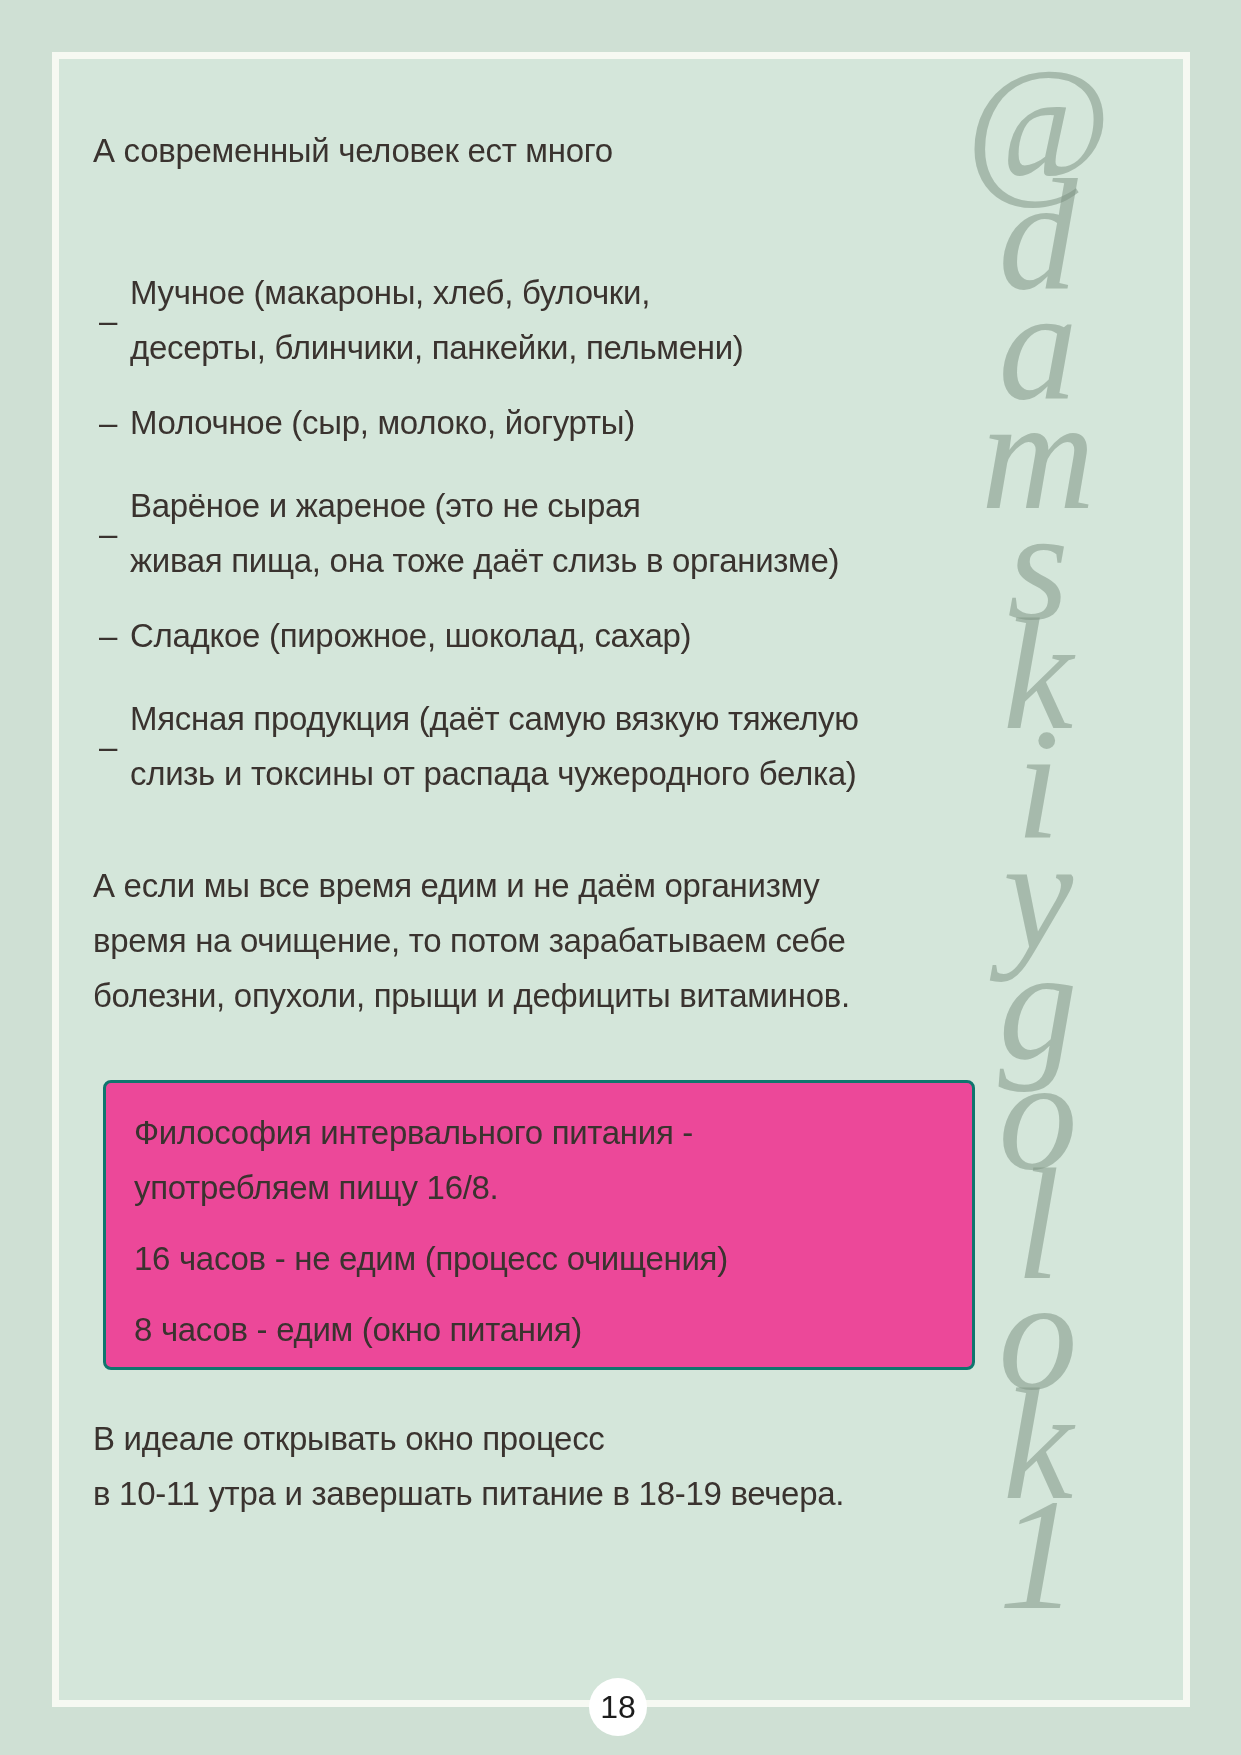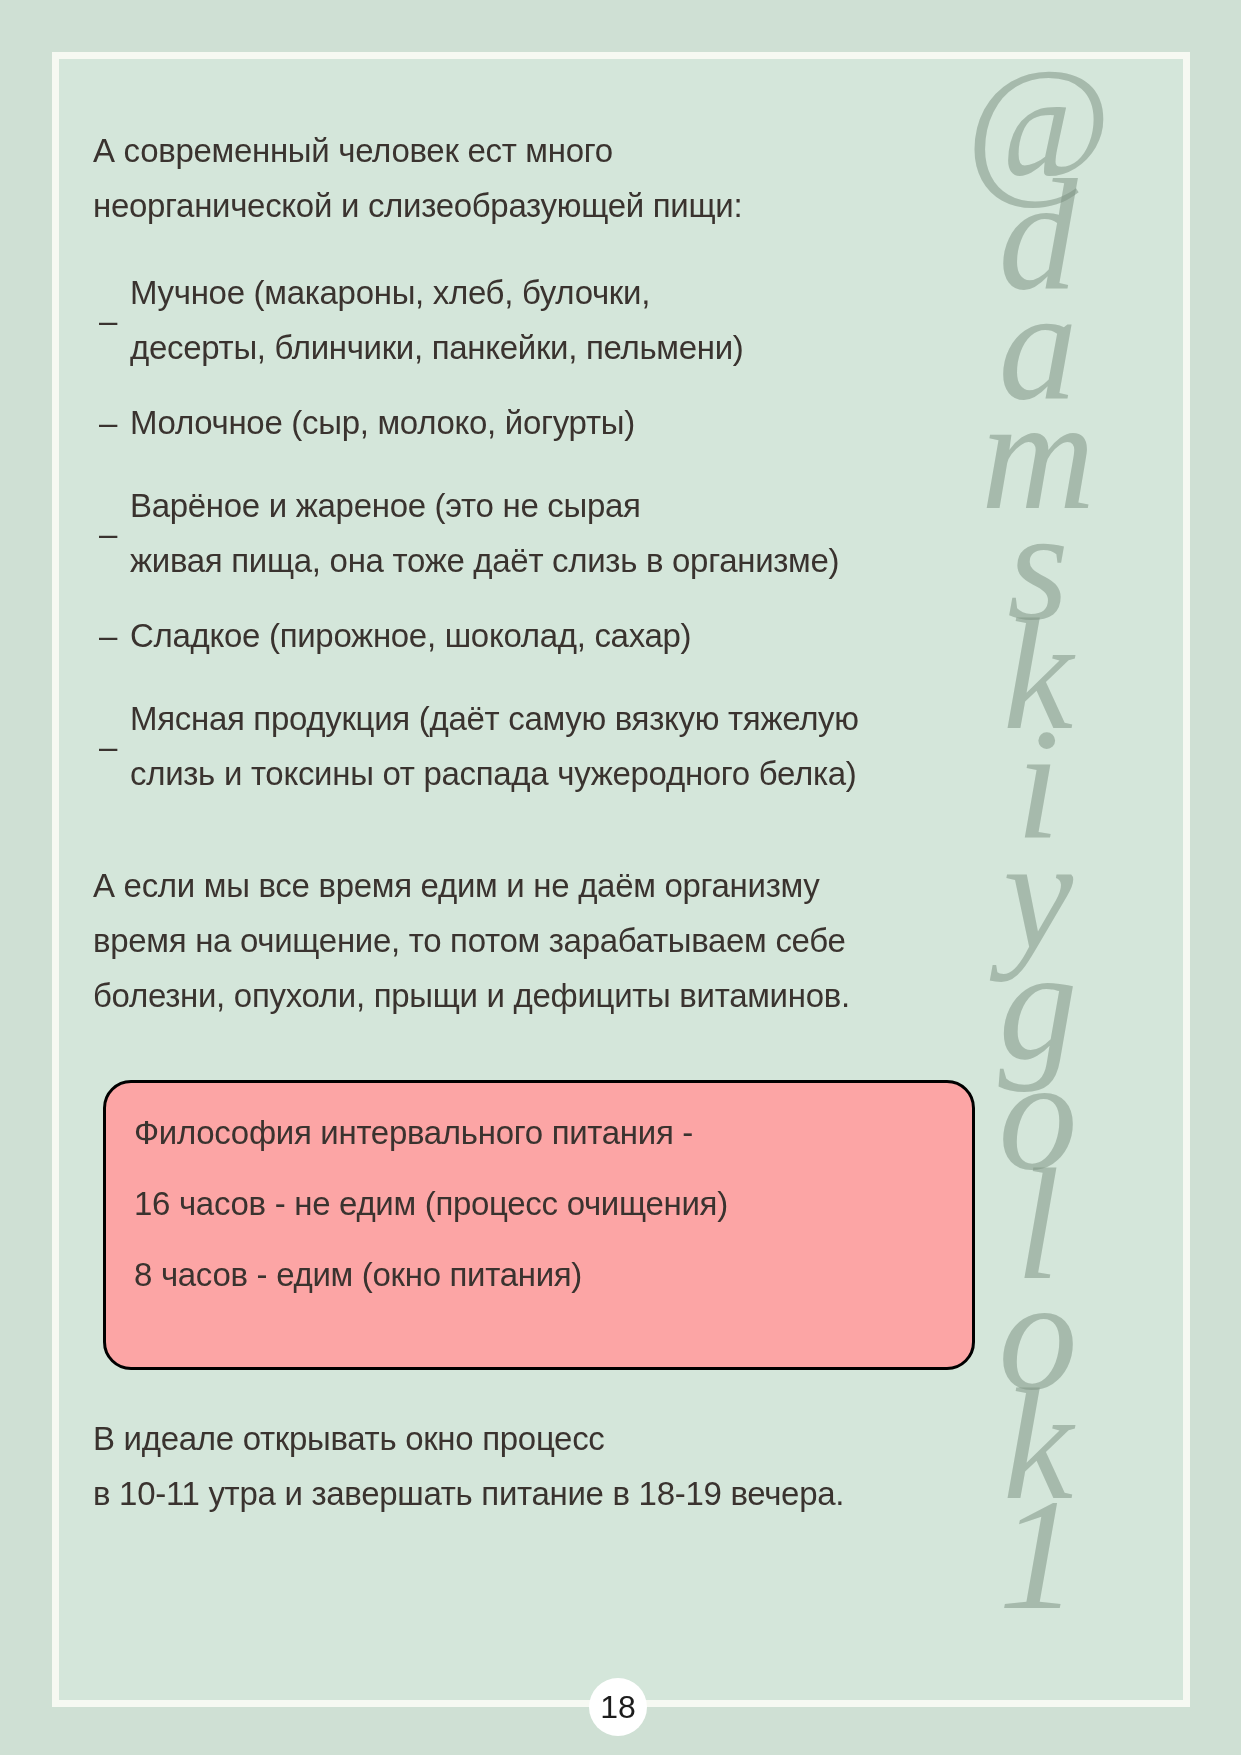--- a/index.html
+++ b/index.html
@@ -27,23 +27,23 @@
   .item-0{top:265px;}
   .item-1{top:395px;}
   .item-2{top:478px;}
   .item-3{top:608px;}
   .item-4{top:691px;}
   .paragraph{left:93px;top:858px;}
   .highlight-box{
     position:absolute;left:103px;top:1080px;
     width:872px;height:290px;
     box-sizing:border-box;
-    background:#fca5a5;
-    border:3px solid #000000;
-    border-radius:28px;
+    background:#ec4899;
+    border:3px solid #0f766e;
+    border-radius:8px;
     padding:22px 30px 0 28px;
     z-index:1;
   }
   .highlight-box .para{margin:0 0 16px 0;}
   .closing{left:93px;top:1411px;}
   .page-badge{
     position:absolute;left:589px;top:1678px;
     width:58px;height:58px;border-radius:50%;
     background:#ffffff;
     display:flex;align-items:center;justify-content:center;
@@ -64,21 +64,20 @@
   }
   .watermark .wm-ch{display:block;height:110px;line-height:110px;white-space:pre;}
 </style>
 </head>
 <body>
 
 <div class="frame"></div>
 
 <div class="block heading txt">
   <div>А современный человек ест много</div>
-  <div>неорганической и слизеобразующей пищи:</div>
 </div>
 
 <div class="food-item item-0 txt">
   <span class="dash">–</span>
   <span class="text">
     <div>Мучное (макароны, хлеб, булочки,</div>
     <div>десерты, блинчики, панкейки, пельмени)</div>
   </span>
 </div>
 
@@ -114,20 +113,21 @@
 
 <div class="block paragraph txt">
   <div>А если мы все время едим и не даём организму</div>
   <div>время на очищение, то потом зарабатываем себе</div>
   <div>болезни, опухоли, прыщи и дефициты витаминов.</div>
 </div>
 
 <div class="highlight-box txt">
   <div class="para">
     <div>Философия интервального питания -</div>
+    <div>употребляем пищу 16/8.</div>
   </div>
   <div class="para">16 часов - не едим (процесс очищения)</div>
   <div class="para">8 часов - едим (окно питания)</div>
 </div>
 
 <div class="block closing txt">
   <div>В идеале открывать окно процесс</div>
   <div>в 10-11 утра и завершать питание в 18-19 вечера.</div>
 </div>
 

